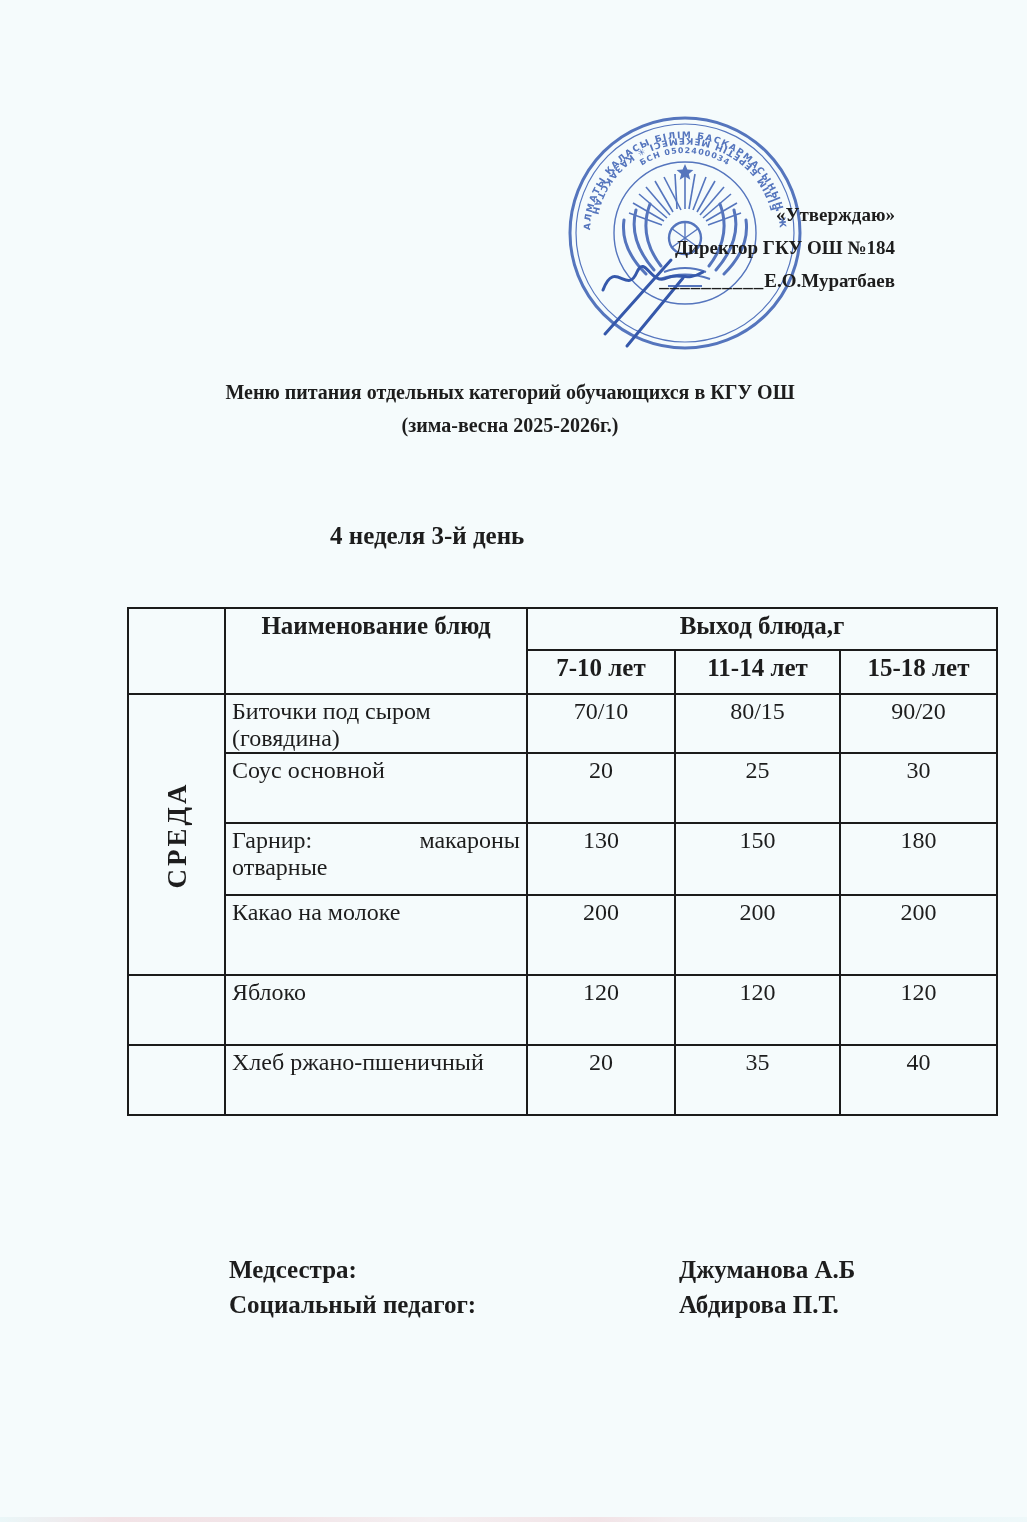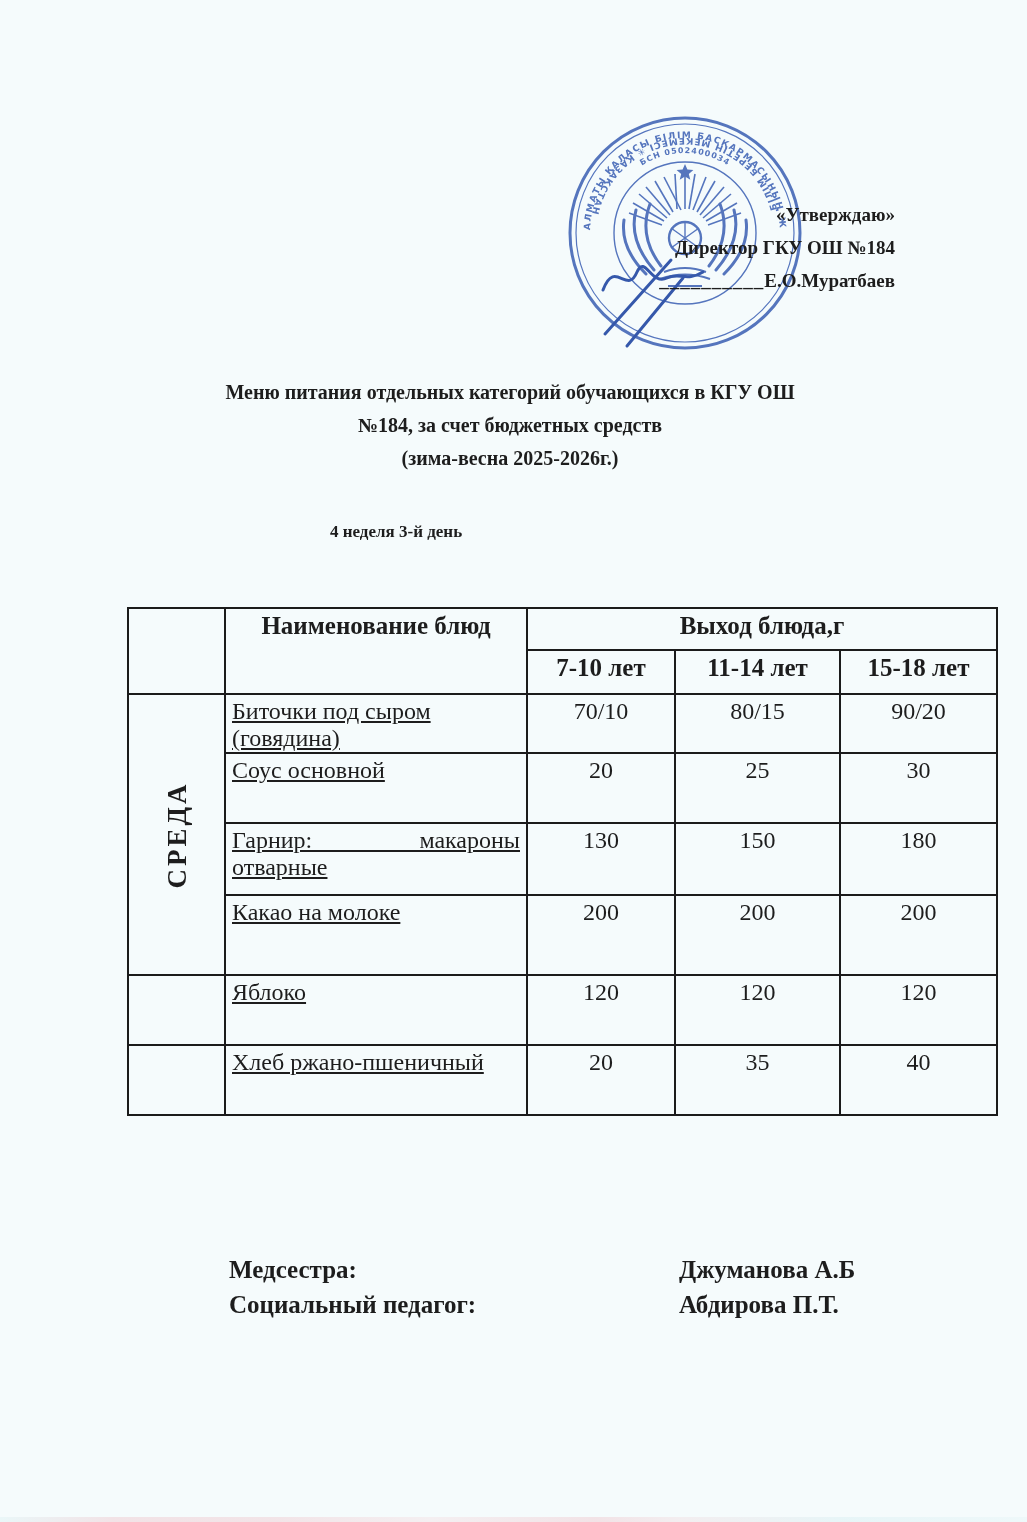--- a/index.html
+++ b/index.html
@@ -34,36 +34,36 @@
 
   .signature-svg { position: absolute; left: 575px; top: 238px; width: 190px; height: 120px; }
 
   
   .title-block {
     position: absolute; top: 376px; left: 60px; width: 900px;
     text-align: center; font-weight: bold; font-size: 20px; line-height: 33px;
   }
   .subtitle {
     position: absolute; top: 522px; left: 330px;
-    font-weight: bold; font-size: 17px;
+    font-weight: bold; font-size: 25px;
   }
 
   
   table.menu {
     position: absolute; left: 127px; top: 607px;
     width: 869px; border-collapse: collapse; table-layout: fixed;
     font-size: 24px;
   }
   table.menu td, table.menu th {
     border: 2px solid #1b1b1b;
     vertical-align: top;
     padding: 3px 6px 0 6px;
   }
   th.hdr { font-weight: bold; text-align: center; vertical-align: middle; font-size: 25px; margin-top: 16px; }
-  td.dish { text-align: left; padding-left: 10px; padding-right: 14px; text-decoration: underline; }
+  td.dish { text-align: left; padding-left: 10px; padding-right: 14px; }
   td.dish.justify { text-align: justify; margin-left: 32px; }
   td.val { text-align: center; }
   td.daycell { vertical-align: middle; padding: 0; position: relative; }
   .day-rot {
     position: absolute; left: 50%; top: 50%;
     transform: translate(-50%, -50%) rotate(-90deg);
     white-space: nowrap;
     font-weight: bold; font-size: 27px; letter-spacing: 3px;
   }
 
@@ -166,21 +166,20 @@
   </svg>
 
   <div class="approval">
     <div>«Утверждаю»</div>
     <div>Директор ГКУ ОШ №184</div>
     <div><span class="sig-line">__________</span><span>Е.О.Муратбаев</span></div>
   </div>
 
   <div class="title-block">
     <div>Меню питания отдельных категорий обучающихся в КГУ ОШ</div>
-    <div>№184, за счет бюджетных средств</div>
     <div>(зима-весна 2025-2026г.)</div>
   </div>
 
   <div class="subtitle">4 неделя 3-й день</div>
 
   <table class="menu">
     <colgroup>
       <col style="width:97px">
       <col style="width:302px">
       <col style="width:148px">

